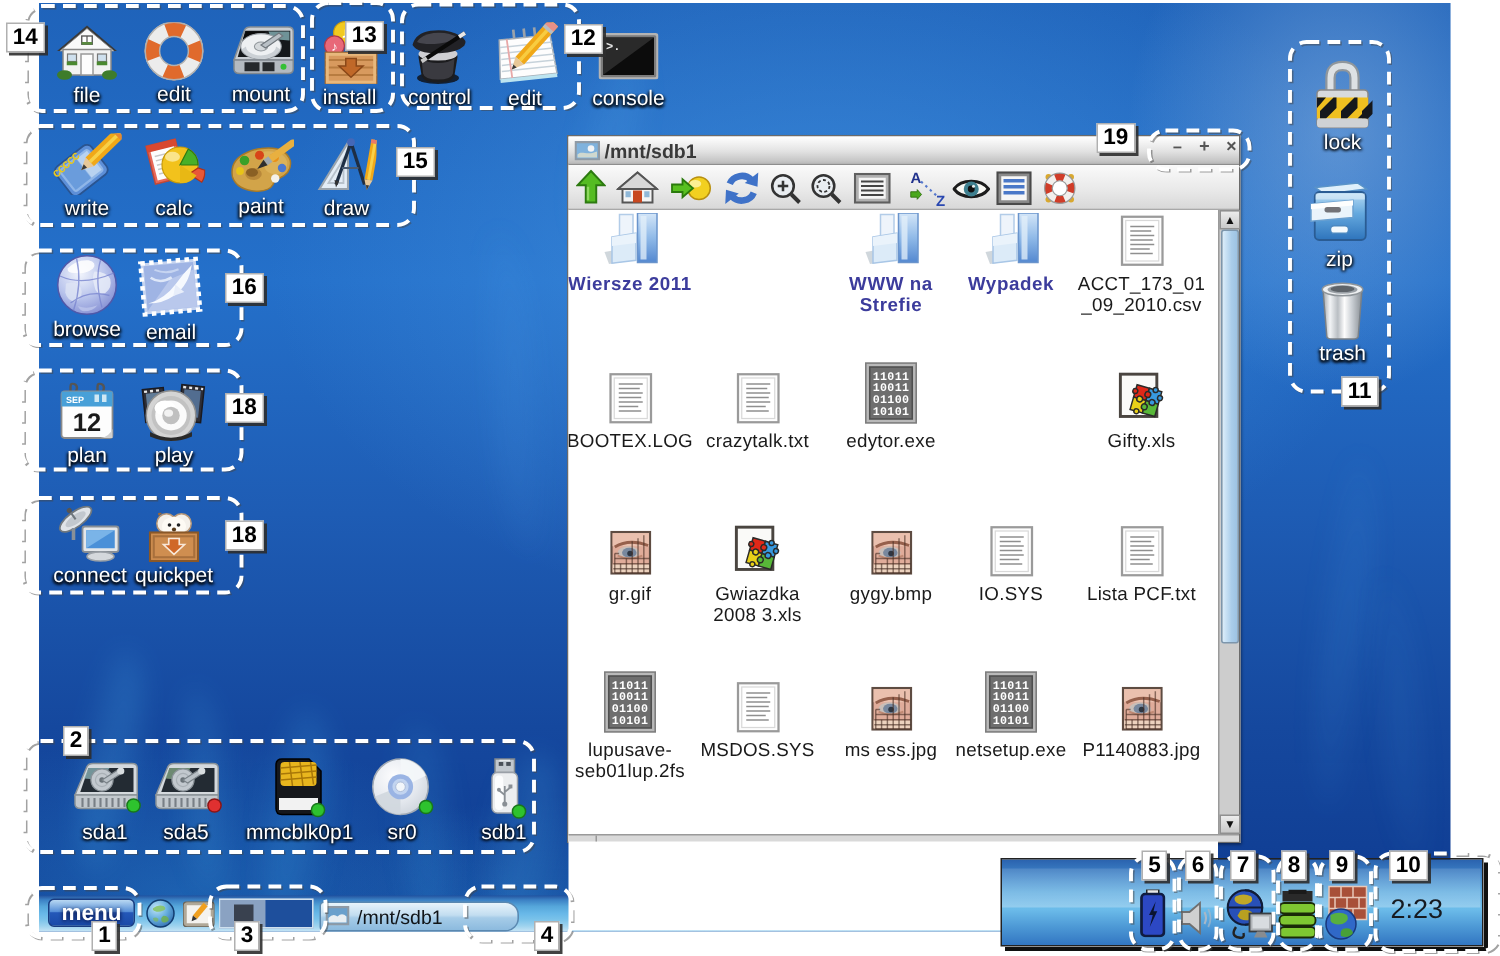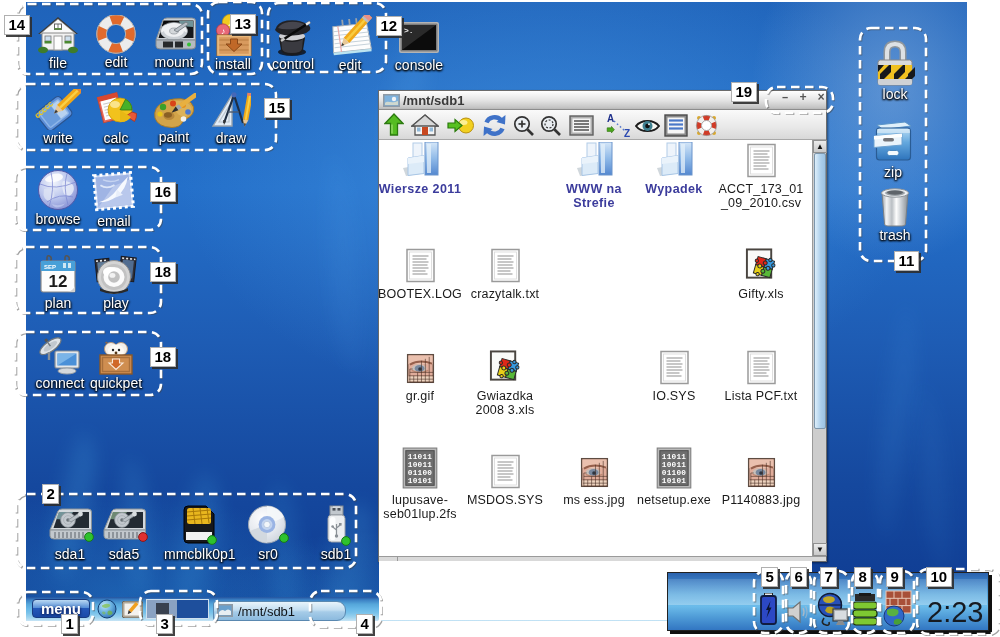--- a/index.html
+++ b/index.html
@@ -575,35 +575,45 @@
     <div class="fc" style="left:-5px;top:105px"><div class="fi">
           <svg width="31" height="35">
             <use href="#doc"></use>
           </svg>
         </div>BOOTEX.LOG</div>
     <div class="fc" style="left:80px;top:105px"><div class="fi">
           <svg width="31" height="35">
             <use href="#doc"></use>
           </svg>
         </div>crazytalk.txt</div>
+    <div class="fc" style="left:169px;top:101px"><div class="fi" style="height:42px">
+          <svg width="36" height="42">
+            <use href="#bin"></use>
+          </svg>
+        </div>edytor.exe</div>
     <div class="fc" style="left:336px;top:105px"><div class="fi">
           <svg width="35" height="36">
             <use href="#puz"></use>
           </svg>
         </div>Gifty.xls</div>
     <div class="fc" style="left:-5px;top:207px"><div class="fi">
           <svg width="31" height="33">
             <use href="#photo"></use>
           </svg>
         </div>gr.gif</div>
     <div class="fc" style="left:80px;top:207px"><div class="fi">
           <svg width="35" height="36">
             <use href="#puz"></use>
           </svg>
         </div>Gwiazdka<br>2008 3.xls</div>
+    <div class="fc" style="left:169px;top:207px"><div class="fi">
+          <svg width="31" height="33">
+            <use href="#photo"></use>
+          </svg>
+        </div>gygy.bmp</div>
     <div class="fc" style="left:249px;top:207px"><div class="fi">
           <svg width="31" height="35">
             <use href="#doc"></use>
           </svg>
         </div>IO.SYS</div>
     <div class="fc" style="left:336px;top:207px"><div class="fi">
           <svg width="31" height="35">
             <use href="#doc"></use>
           </svg>
         </div>Lista PCF.txt</div>
@@ -879,21 +889,21 @@
       <line x1="7" y1="8.3" x2="7" y2="15.6"></line>
         <line x1="15" y1="8.3" x2="15" y2="15.6"></line>
         <line x1="23" y1="8.3" x2="23" y2="15.6"></line>
       <line x1="11" y1="15.6" x2="11" y2="23"></line>
         <line x1="19" y1="15.6" x2="19" y2="23"></line>
     </g>
     <circle cx="11" cy="26" r="10" fill="#3068c8" stroke="#18387c" stroke-width="1"></circle>
     <path d="M4 20 Q10 17 15 20 Q17 24 12 26 Q6 27 4 24 Z" fill="#58b040"></path>
     <path d="M13 29 Q18 28 19 32 Q16 36 11 34 Q10 30 13 29 Z" fill="#48a038"></path>
   </svg>
-  <div class="ab" style="left:259px;top:23px;font-size:29px;color:#161a20;letter-spacing:0px">2:23</div>
+  <div class="ab" style="left:259px;top:23px;font-size:18px;color:#161a20;letter-spacing:0px">2:23</div>
 </div>
 <svg class="co" style="left:17px;top:4px" width="189" height="74">
     <rect x="3" y="3" width="185" height="70" rx="11" fill="none" stroke="rgba(70,70,70,.5)" stroke-width="2.6" stroke-dasharray="8.5 5.5"></rect>
     <rect x="2" y="2" width="185" height="70" rx="11" fill="none" stroke="#fff" stroke-width="2.6" stroke-dasharray="8.5 5.5"></rect>
   </svg>
 <svg class="co" style="left:208px;top:2px" width="58" height="76">
     <rect x="3" y="3" width="54" height="72" rx="11" fill="none" stroke="rgba(70,70,70,.5)" stroke-width="2.6" stroke-dasharray="8.5 5.5"></rect>
     <rect x="2" y="2" width="54" height="72" rx="11" fill="none" stroke="#fff" stroke-width="2.6" stroke-dasharray="8.5 5.5"></rect>
   </svg>
 <svg class="co" style="left:268px;top:3px" width="122" height="73">

